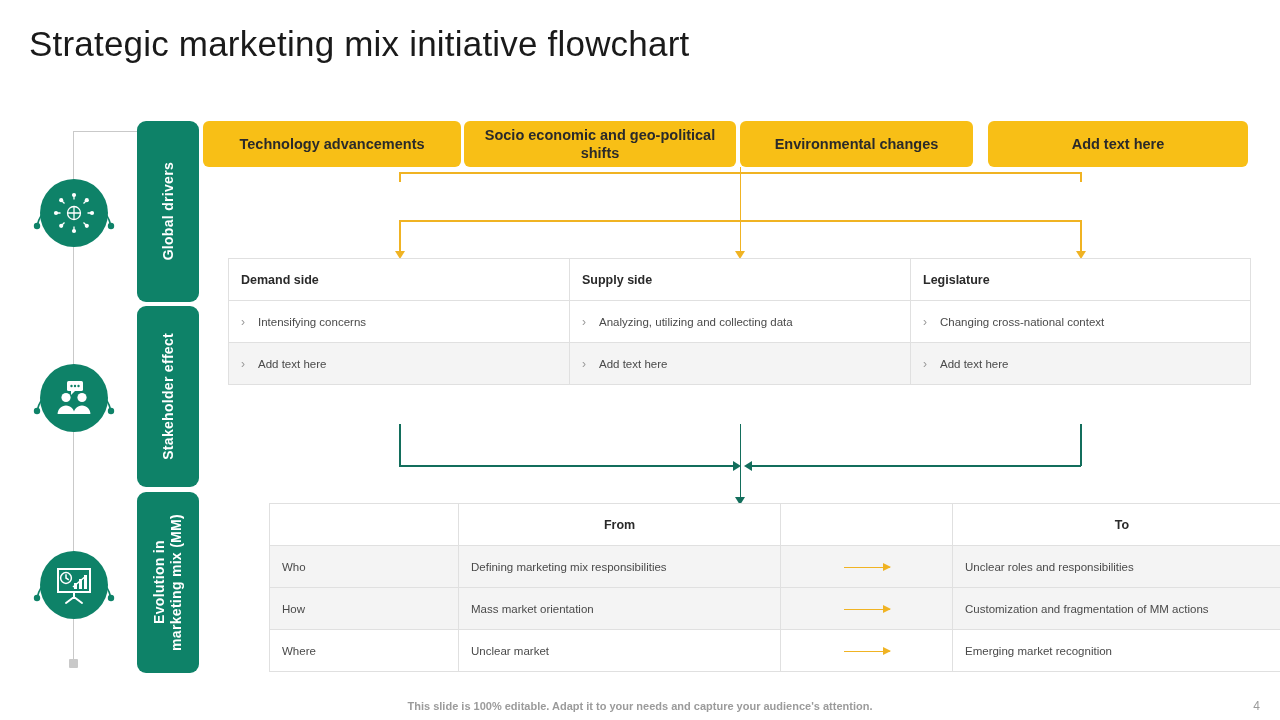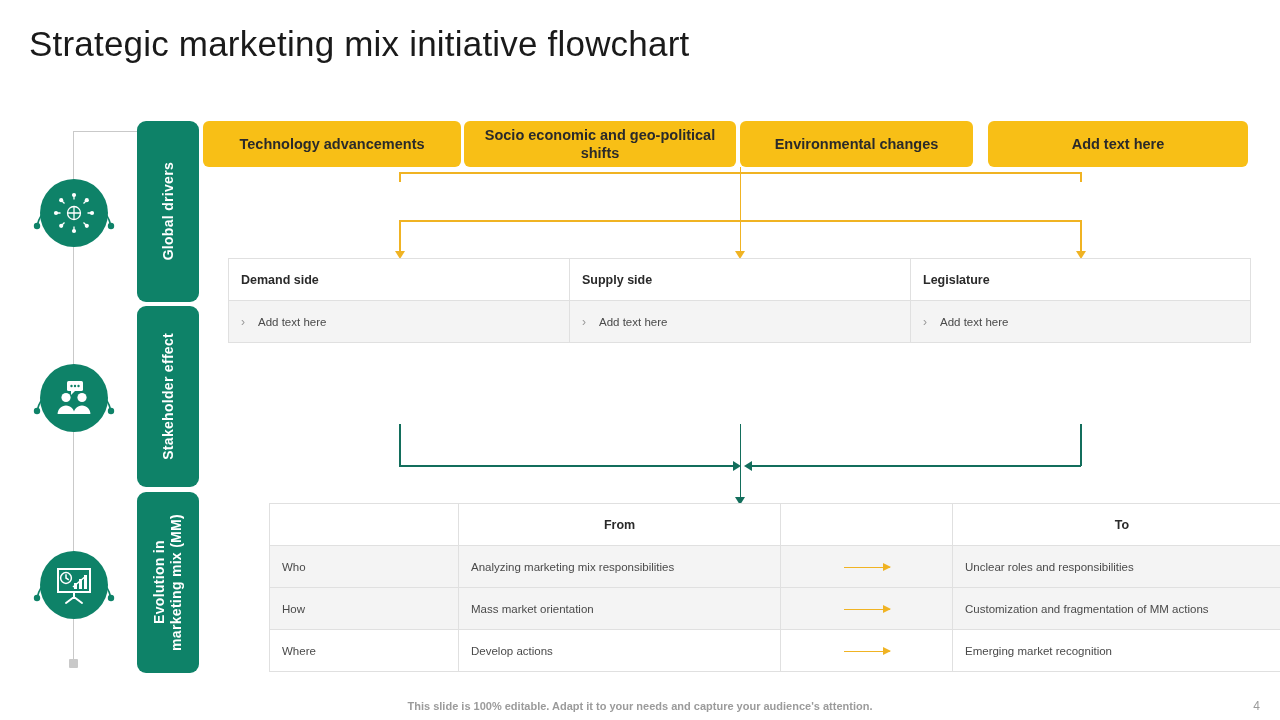--- a/index.html
+++ b/index.html
@@ -276,20 +276,25 @@
         <col style="width:340px">
       </colgroup>
     <thead>
       <tr>
         <th>Demand side</th>
         <th>Supply side</th>
         <th>Legislature</th>
       </tr>
     </thead>
     <tbody>
+      <tr>
+        <td><span class="chev">›</span><span>Intensifying  concerns</span></td>
+        <td><span class="chev">›</span><span>Analyzing, utilizing and collecting data</span></td>
+        <td><span class="chev">›</span><span>Changing  cross-national  context</span></td>
+      </tr>
       <tr class="alt">
         <td><span class="chev">›</span><span>Add text here</span></td>
         <td><span class="chev">›</span><span>Add text here</span></td>
         <td><span class="chev">›</span><span>Add text here</span></td>
       </tr>
     </tbody>
   </table>
 
   <div class="tconn v" style="left:399px;top:424px;height:42px;"></div>
   <div class="tconn v" style="left:1080px;top:424px;height:42px;"></div>
@@ -311,33 +316,33 @@
       <tr>
         <th></th>
         <th class="c">From</th>
         <th></th>
         <th class="c">To</th>
       </tr>
     </thead>
     <tbody>
       <tr class="alt">
         <td>Who</td>
-        <td>Analyzing  marketing mix responsibilities</td>
+        <td>Defining  marketing mix responsibilities</td>
         <td class="arrowcell"><span class="arrow-yellow"></span></td>
         <td>Unclear roles  and responsibilities</td>
       </tr>
       <tr class="alt">
         <td>How</td>
         <td>Mass market orientation</td>
         <td class="arrowcell"><span class="arrow-yellow"></span></td>
         <td>Customization and fragmentation  of MM actions</td>
       </tr>
       <tr>
         <td>Where</td>
-        <td>Develop  actions</td>
+        <td>Unclear  market</td>
         <td class="arrowcell"><span class="arrow-yellow"></span></td>
         <td>Emerging market recognition</td>
       </tr>
     </tbody>
   </table>
 
   <div class="footer-note">This slide is 100% editable. Adapt it to your needs and capture your audience's attention.</div>
   <div class="page-num">4</div>
 
 </div>

